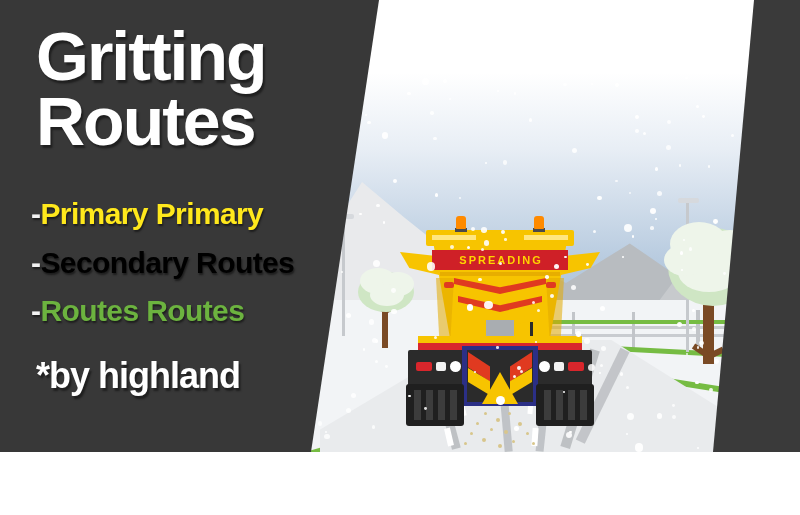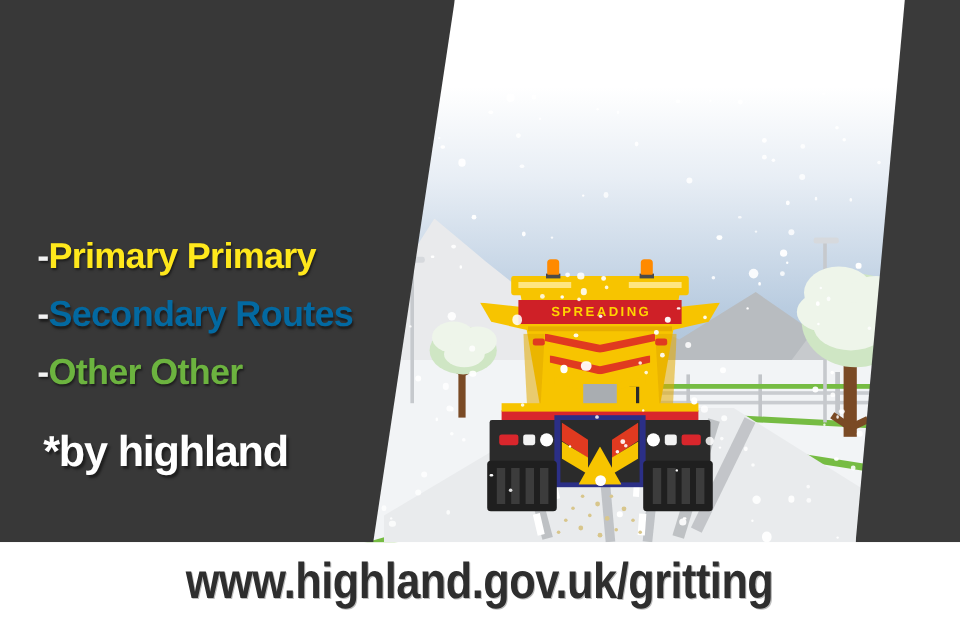--- a/index.html
+++ b/index.html
@@ -440,32 +440,33 @@
           <div class="snow-dot" style="width: 2.5px; height: 2.5px; left: 213.8px; top: 92px; opacity: 0.81;"></div>
           <div class="snow-dot" style="width: 7.5px; height: 7.5px; left: 183.9px; top: 59.2px; opacity: 0.77;"></div>
         </div>
 
     </div>
   </div>
 
   <div class="panel"></div>
   <div class="edge-strip"></div>
 
+  <div class="headline">
+    <div class="line">Gritting</div>
+    <div class="line">Routes</div>
+  </div>
 
   <div class="routes">
     <div class="route">
       <span class="dash">-</span><span style="color: rgb(255, 232, 28);">Primary Primary</span>
     </div>
     <div class="route">
-      <span class="dash">-</span><span style="color: #0369a1;">Secondary Routes</span>
+      <span class="dash">-</span><span style="color: #000000;">Secondary Routes</span>
     </div>
     <div class="route">
-      <span class="dash">-</span><span style="color: rgb(108, 179, 63);">Other Other</span>
+      <span class="dash">-</span><span style="color: rgb(108, 179, 63);">Routes Routes</span>
     </div>
   </div>
 
   <div class="note">*by highland</div>
 
-  <div class="footer">
-    <div class="url">www.highland.gov.uk/gritting</div>
-  </div>
 
 </div>
 
 </body></html>

